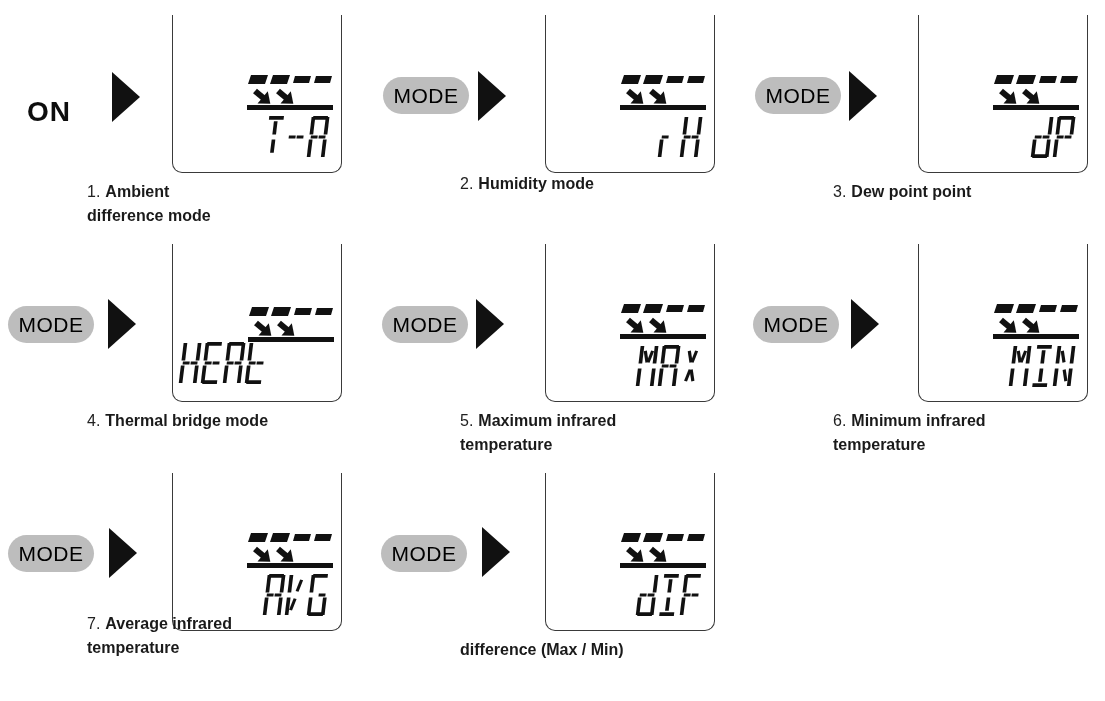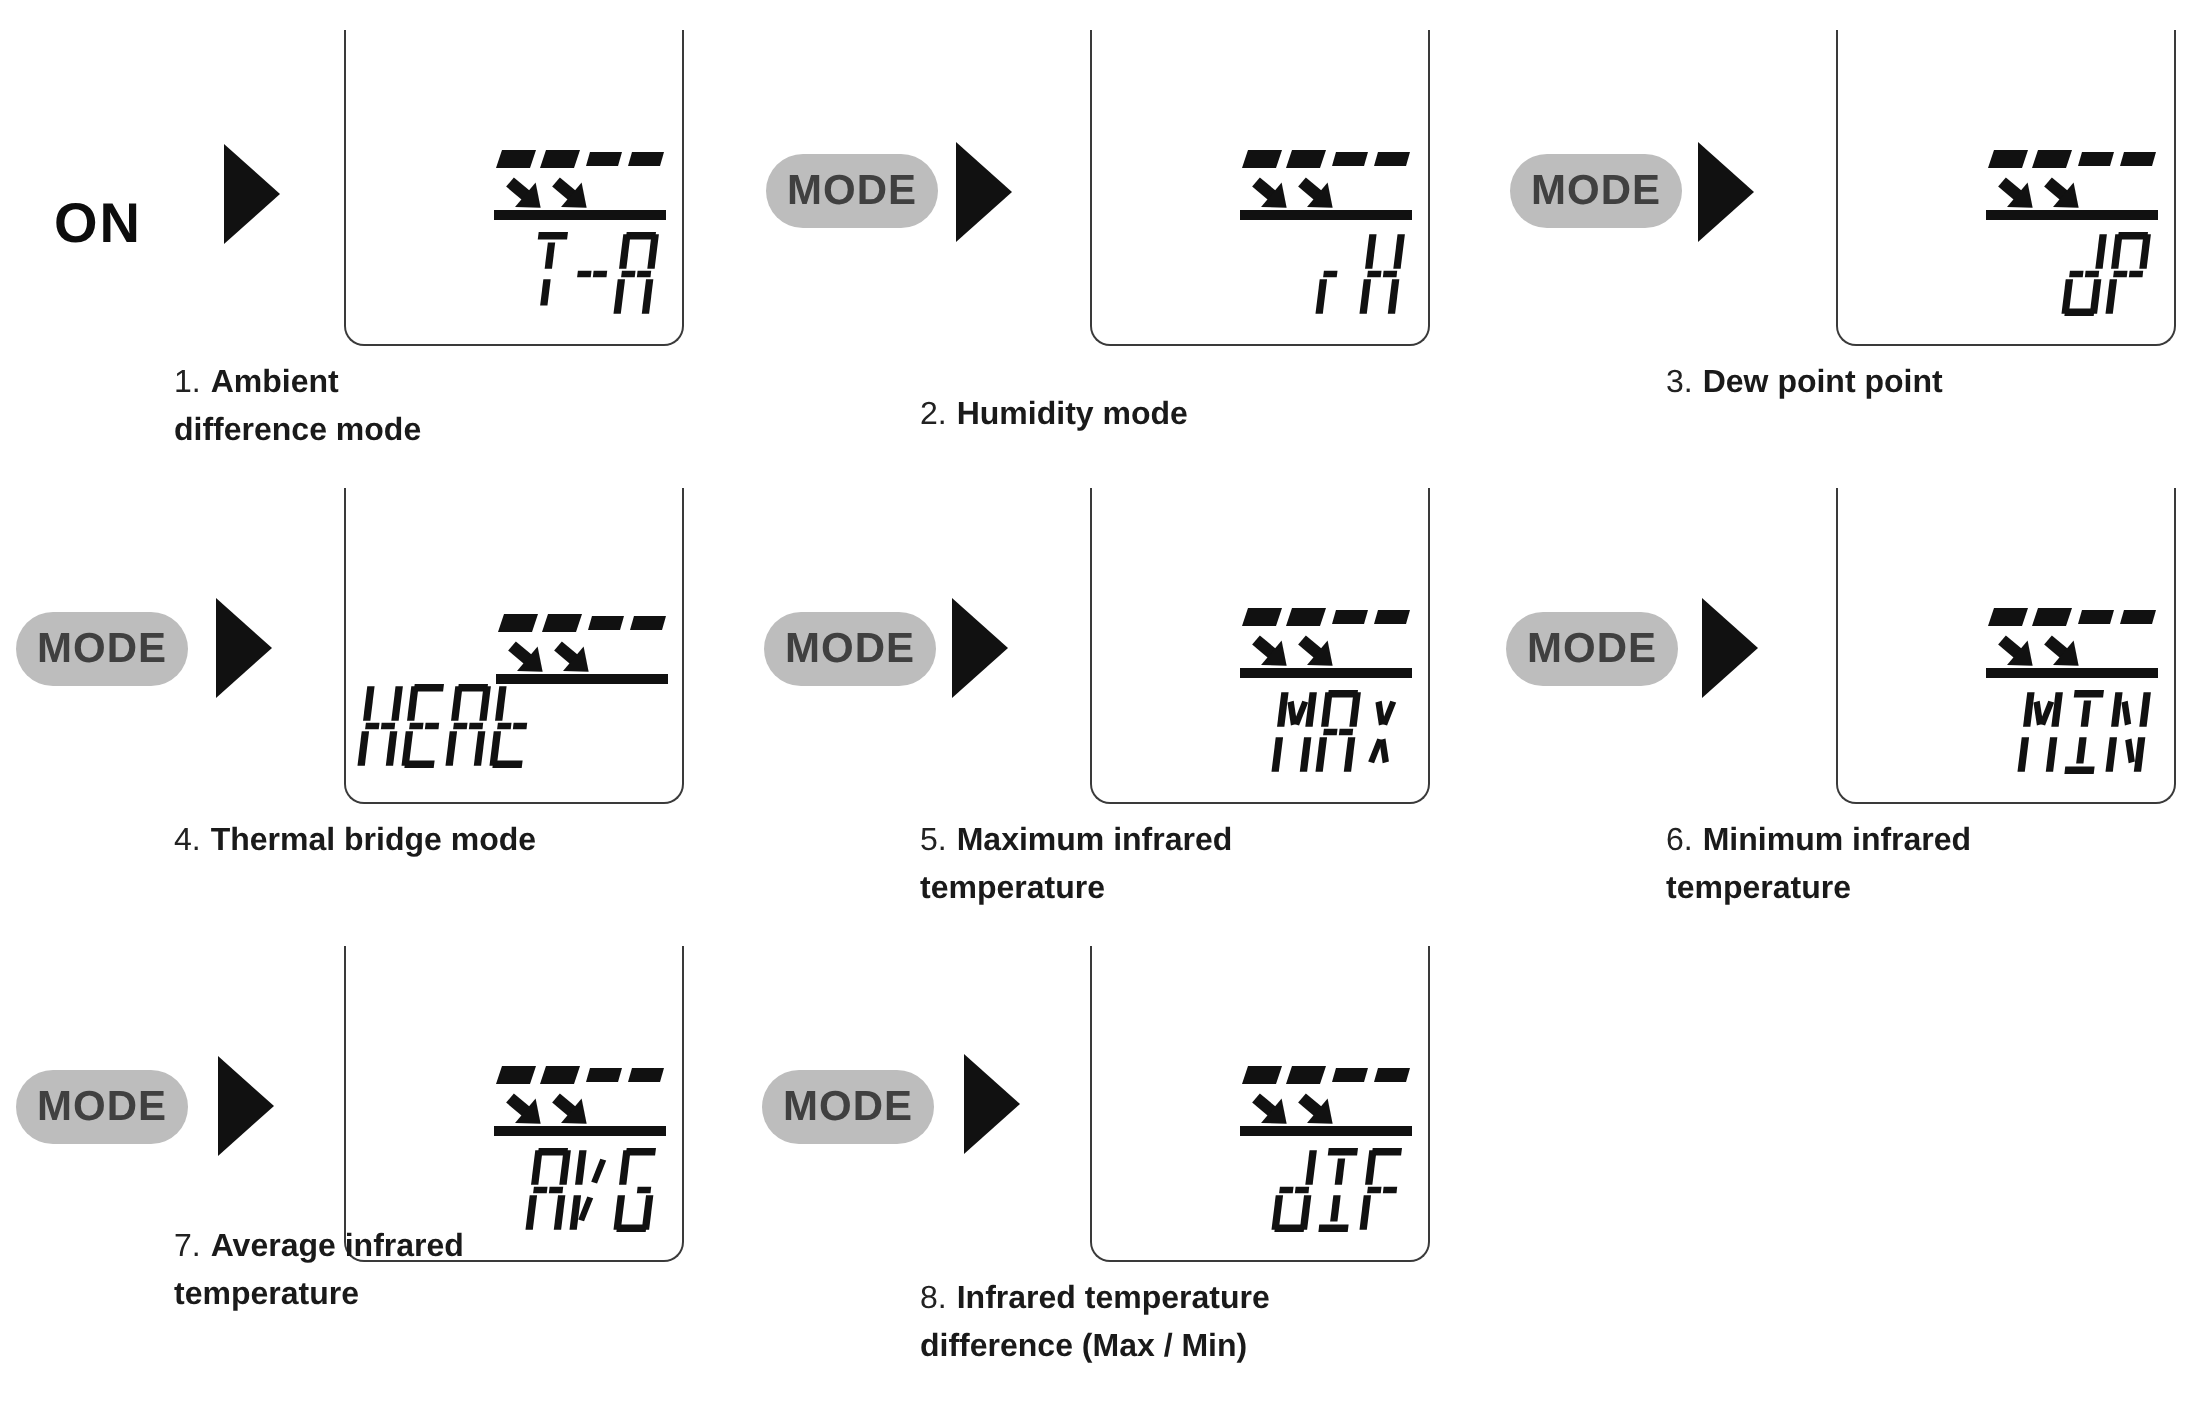--- a/index.html
+++ b/index.html
@@ -1,21 +1,21 @@
 <!DOCTYPE html>
 <html><head>
 <meta charset="utf-8">
 <style>
   html,body{margin:0;padding:0;background:#ffffff;}
   .stage{position:relative;width:1105px;height:701px;background:#ffffff;overflow:hidden;
          font-family:"Liberation Sans",sans-serif;color:#111;}
   .on-label{position:absolute;font-size:28px;font-weight:bold;letter-spacing:1px;color:#0d0d0d;}
   .pill{position:absolute;width:86px;height:37px;border-radius:19px;background:#bdbdbd;
         display:flex;align-items:center;justify-content:center;cursor:pointer;}
-  .pill span{font-size:21px;font-weight:bold;color:#404040;letter-spacing:0.5px;text-align:center;}
+  .pill span{font-size:21px;font-weight:normal;color:#000000;letter-spacing:0.5px;text-align:center;}
   .flow{position:absolute;width:28px;height:50px;}
   .panel{position:absolute;width:170px;height:158px;box-sizing:border-box;
          border-left:1.6px solid #3a3a3a;border-right:1.6px solid #3a3a3a;
          border-bottom:1.6px solid #3a3a3a;border-radius:0 0 10px 10px;background:#fff;}
   .content{position:absolute;right:6px;bottom:13px;display:flex;flex-direction:column;
            align-items:flex-end;gap:5px;}
   .cluster svg{display:block;}
   .lcd svg{display:block;}
   .pos4c{position:absolute;right:5px;top:62px;}
   .pos4t{position:absolute;left:5px;top:97px;}
@@ -472,21 +472,21 @@
             </g>
           </svg>
         </div>
       </div>
   </div>
 
   <div class="caption" style="left:87px;top:180px;">
     <div><span class="pfx">1.</span><span class="cap-bold">Ambient</span></div>
     <div class="cap-bold">difference mode</div>
   </div>
-  <div class="caption" style="left:460px;top:196px;">
+  <div class="caption" style="left:460px;top:172px;">
     <div><span class="pfx">2.</span><span class="cap-bold">Humidity mode</span></div>
     <div class="cap-bold"></div>
   </div>
   <div class="caption" style="left:833px;top:180px;">
     <div><span class="pfx">3.</span><span class="cap-bold">Dew point point</span></div>
     <div class="cap-bold"></div>
   </div>
   <div class="caption" style="left:87px;top:409px;">
     <div><span class="pfx">4.</span><span class="cap-bold">Thermal bridge mode</span></div>
     <div class="cap-bold"></div>
@@ -497,17 +497,16 @@
   </div>
   <div class="caption" style="left:833px;top:409px;">
     <div><span class="pfx">6.</span><span class="cap-bold">Minimum infrared</span></div>
     <div class="cap-bold">temperature</div>
   </div>
   <div class="caption" style="left:87px;top:612px;">
     <div><span class="pfx">7.</span><span class="cap-bold">Average infrared</span></div>
     <div class="cap-bold">temperature</div>
   </div>
   <div class="caption" style="left:460px;top:638px;">
-    <div><span class="pfx">8.</span><span class="cap-bold">Infrared temperature</span></div>
     <div class="cap-bold">difference (Max / Min)</div>
   </div>
 
 </div>
 
 </body></html>

